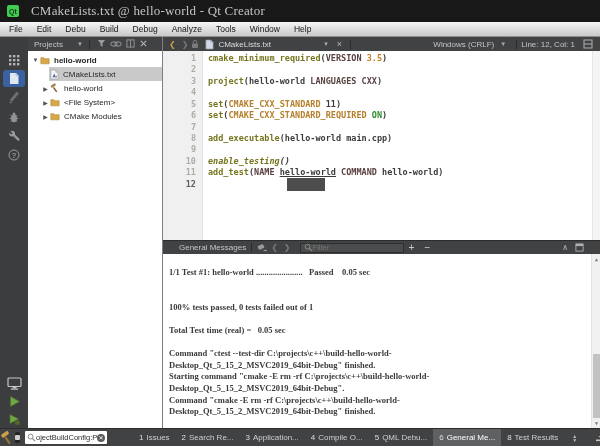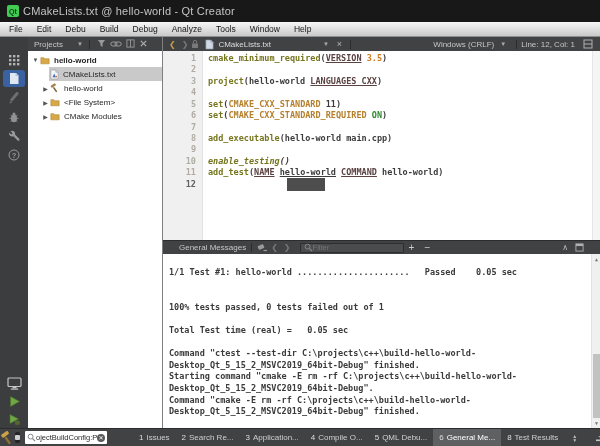--- a/index.html
+++ b/index.html
@@ -9,21 +9,21 @@
   *{margin:0;padding:0;box-sizing:border-box;}
   html,body{background:#888;}
   .window{position:relative;width:600px;height:446px;background:var(--dark);
     font-family:"Liberation Sans",sans-serif;overflow:hidden;color:#c8c8c8;}
 
   
   .titlebar{position:absolute;top:0;left:0;right:0;height:22px;background:var(--titlebar);
     display:flex;align-items:center;padding-left:7px;}
   .qt-logo{width:12px;height:12px;background:#41cd52;border-radius:2px;display:flex;
     align-items:center;justify-content:center;font-size:7px;font-weight:bold;color:#0c3d14;}
-  .title-text{margin-left:4px;font-size:11px;color:#c4c4c4;letter-spacing:.2px;}
+  .title-text{margin-left:12px;font-size:13px;color:#c4c4c4;letter-spacing:.2px;font-family:Liberation Serif, serif;}
 
   
   .menubar{position:absolute;top:22px;left:0;right:0;height:15px;
     background:linear-gradient(#f7f7f7,#c9c9c9);border-bottom:1px solid #8f8f8f;
     display:flex;align-items:center;padding-left:2px;}
   .menu-item{font-size:8.5px;color:#161616;padding:0 7px;line-height:14px;cursor:default;}
 
   
   .modebar{position:absolute;top:37px;left:0;width:28px;bottom:18px;background:#3b3d3f;}
   .mode-stack{display:flex;flex-direction:column;align-items:center;padding-top:13px;}
@@ -64,41 +64,41 @@
   .etb-sep{width:1px;height:9px;background:#2c2c2c;margin:0 4px;}
   .enc-arrow{font-size:6px;color:#aaa;margin:0 6px;}
 
   
   .code-wrap{height:189px;position:relative;background:#fff;overflow:hidden;flex:0 0 auto;
     font-family:"DejaVu Sans Mono","Liberation Mono",monospace;font-size:8.5px;font-weight:700;}
   .gutter{position:absolute;left:0;top:0;bottom:0;width:40px;background:#f0f0f0;border-right:1px solid #e2e2e2;}
   .lnum{position:absolute;right:6px;width:30px;text-align:right;color:#b0aca4;line-height:11px;}
   .lnum.cur{color:#606060;}
   .cline{position:absolute;left:45px;white-space:pre;line-height:11px;color:var(--pl);}
-  .tok-fn{color:var(--fn);} .tok-kw{color:var(--kw);text-decoration:underline;} .tok-var{color:var(--var);}
+  .tok-fn{color:var(--fn);} .tok-kw{color:var(--kw);} .tok-var{color:var(--var);}
   .tok-num{color:var(--num);} .tok-on{color:var(--on);} .tok-pl{color:var(--pl);}
   .tok-und{color:var(--pl);text-decoration:underline;}
   .cursor-block{position:absolute;left:124px;width:38px;height:13px;background:#4d4d4d;}
   .code-scroll{position:absolute;right:0;top:0;bottom:0;width:8px;background:#f5f5f5;border-left:1px solid #e6e6e6;}
 
   
   .output-header{height:14px;background:var(--dark);display:flex;align-items:center;
     font-size:8px;color:#c6c6c6;flex:0 0 auto;padding:0 16px;border-top:1px solid #2c2c2c;}
   .oh-sep{width:1px;height:9px;background:#2c2c2c;margin:0 5px;}
   .filter-box{width:104px;height:10px;background:#4a4c4e;border:1px solid #2e2e2e;border-radius:1px;
     display:flex;align-items:center;margin-left:6px;padding:0 3px;}
   .filter-box input{background:transparent;border:none;outline:none;color:#b8b8b8;
     font-size:7.5px;width:100%;font-family:"Liberation Sans",sans-serif;}
   .zoom-btn{font-size:10px;color:#cfcfcf;margin:0 5px;line-height:10px;}
   .oh-right{margin-left:auto;display:flex;align-items:center;}
   .collapse-ch{font-size:8px;color:#bbb;margin-right:7px;}
   .output-body{flex:1 1 auto;background:#fff;position:relative;overflow:hidden;
     font-family:"DejaVu Sans Mono","Liberation Mono",monospace;font-size:8.5px;font-weight:700;color:#3a3a3a;}
   .out-lines{position:absolute;left:6px;top:13px;right:12px;}
-  .out-line{white-space:pre;line-height:11.6px;}
+  .out-line{white-space:pre;line-height:11.6px;font-family:Liberation Serif, serif;}
   .out-scroll{position:absolute;right:0;top:0;bottom:0;width:9px;background:#f0f0f0;border-left:1px solid #e2e2e2;}
   .out-scroll .arr{position:absolute;left:0;width:9px;text-align:center;font-size:5px;color:#777;}
   .out-thumb{position:absolute;left:1px;width:7px;top:100px;bottom:10px;background:#c2c2c2;}
 
   
   .statusbar{position:absolute;left:0;right:0;bottom:0;height:18px;background:var(--dark);
     display:flex;align-items:center;font-size:8px;color:#cfcfcf;border-top:1px solid #2c2c2c;}
   .sb-hammer{width:26px;display:flex;justify-content:center;}
   .progress-ind{width:11px;height:11px;background:#232323;border-radius:2px;margin-right:5px;
     display:flex;align-items:center;justify-content:center;}

